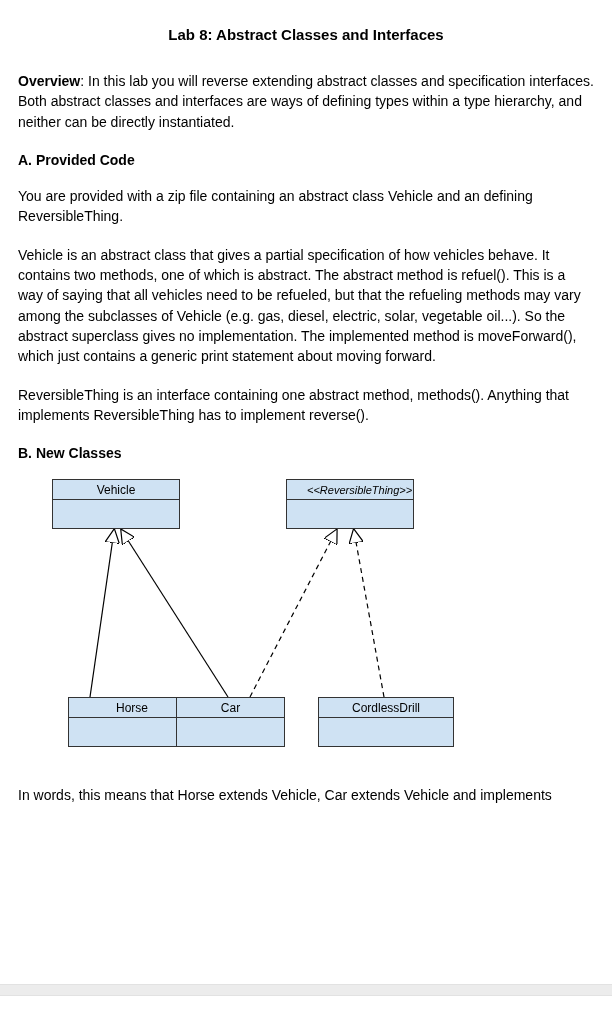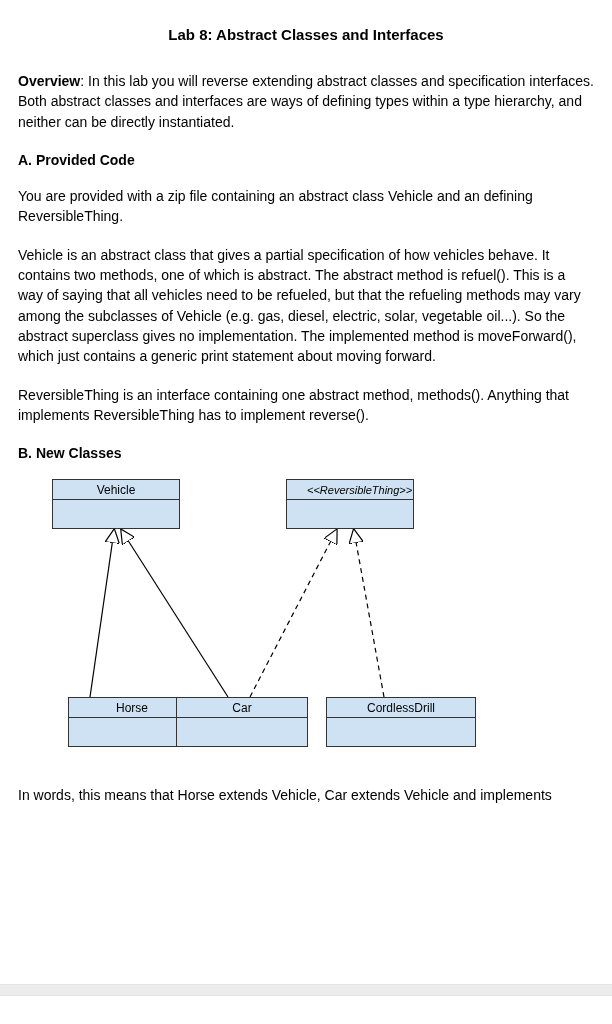--- a/index.html
+++ b/index.html
@@ -52,22 +52,22 @@
     height: 20px;
     line-height: 14px;
   }
   .uml-body {
     height: 28px;
   }
   
   .box-vehicle { left: 34px;  top: 0;   width: 128px; }
   .box-rev     { left: 268px; top: 0;   width: 128px; }
   .box-horse   { left: 10px;  top: 218px; width: 128px; margin-left: 40px; }
-  .box-car     { left: 158px; top: 218px; width: 132px; }
-  .box-drill   { left: 308px; top: 218px; width: 150px; }
+  .box-car     { left: 158px; top: 218px; width: 109px; }
+  .box-drill   { left: 300px; top: 218px; width: 136px; }
 
   .uml svg {
     position: absolute;
     left: 0; top: 0;
     width: 100%;
     height: 100%;
     pointer-events: none;
   }
   .caption {
     margin-top: 16px;

